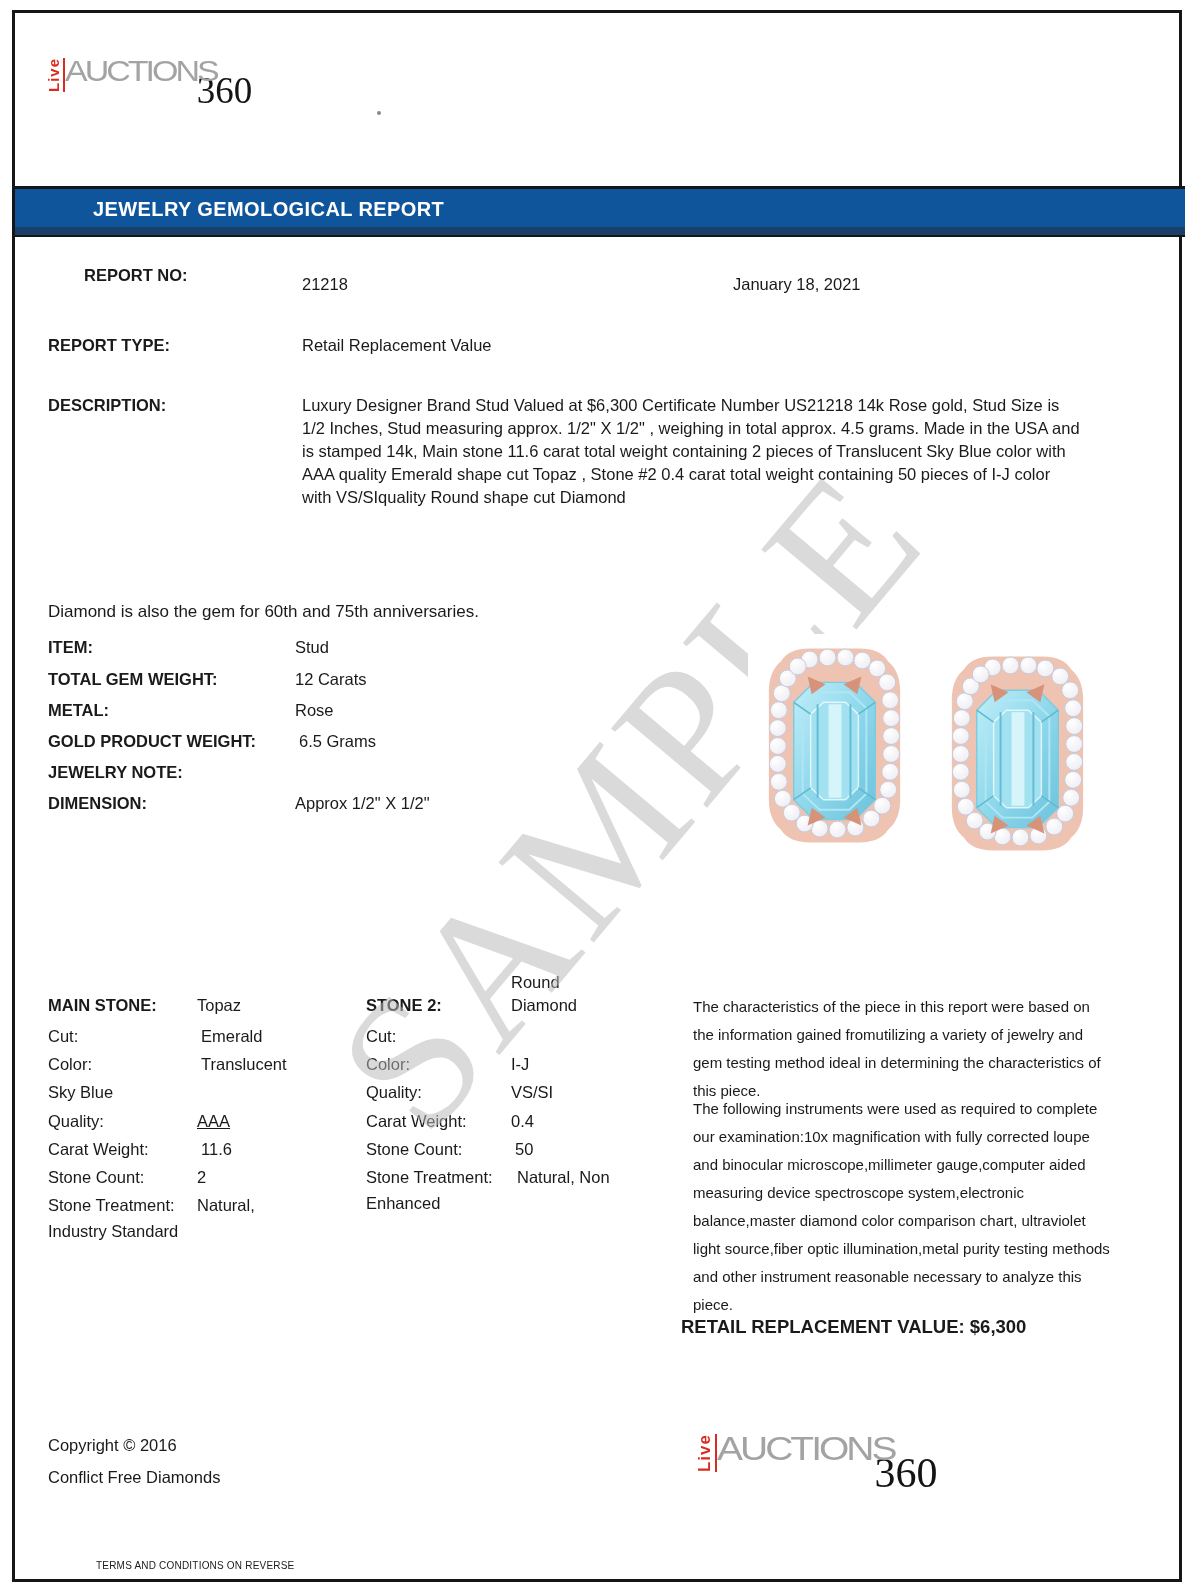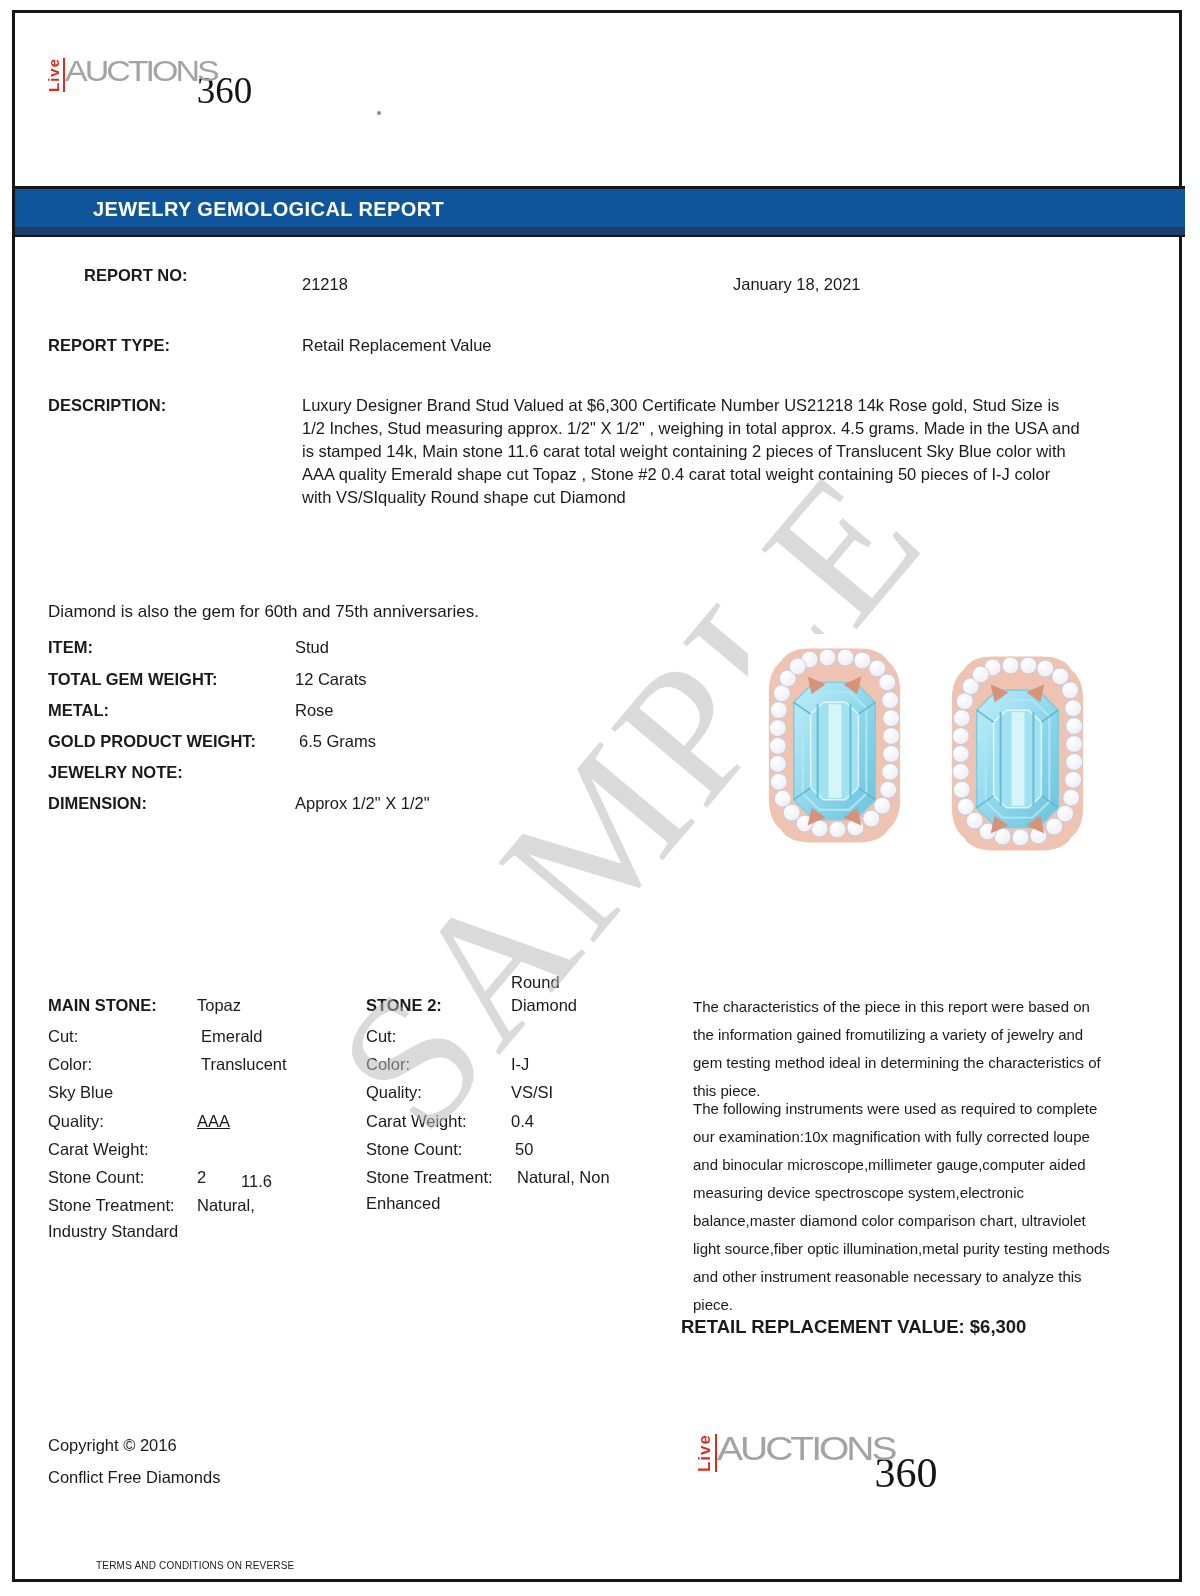--- a/index.html
+++ b/index.html
@@ -109,21 +109,21 @@
   <span class="abs b fs16 kv-label" style="left:48px;top:996px;">MAIN STONE:</span>
   <span class="abs fs16" style="left:197px;top:996px;">Topaz</span>
   <span class="abs fs16 kv-label" style="left:48px;top:1027px;">Cut:</span>
   <span class="abs fs16" style="left:201px;top:1027px;">Emerald</span>
   <span class="abs fs16 kv-label" style="left:48px;top:1055px;">Color:</span>
   <span class="abs fs16" style="left:201px;top:1055px;">Translucent</span>
   <span class="abs fs16 kv-label" style="left:48px;top:1083px;">Sky Blue</span>
   <span class="abs fs16 kv-label" style="left:48px;top:1112px;">Quality:</span>
   <span class="abs fs16" style="left:197px;top:1112px;text-decoration:underline;">AAA</span>
   <span class="abs fs16 kv-label" style="left:48px;top:1140px;">Carat Weight:</span>
-  <span class="abs fs16" style="left:201px;top:1172px;margin-left:40px;">11.6</span>
+  <span class="abs fs16" style="left:201px;top:1140px;">11.6</span>
   <span class="abs fs16 kv-label" style="left:48px;top:1168px;">Stone Count:</span>
   <span class="abs fs16" style="left:197px;top:1168px;">2</span>
   <span class="abs fs16 kv-label" style="left:48px;top:1196px;">Stone Treatment:</span>
   <span class="abs fs16" style="left:197px;top:1196px;">Natural,</span>
   <span class="abs fs16 kv-label" style="left:48px;top:1222px;">Industry Standard</span>
 
   <span class="abs b fs16 kv-label" style="left:366px;top:996px;">STONE 2:</span>
   <span class="abs fs16" style="left:511px;top:996px;">Diamond</span>
   <span class="abs fs16 kv-label" style="left:366px;top:1027px;">Cut:</span>
   <span class="abs fs16" style="left:511px;top:973px;">Round</span>

